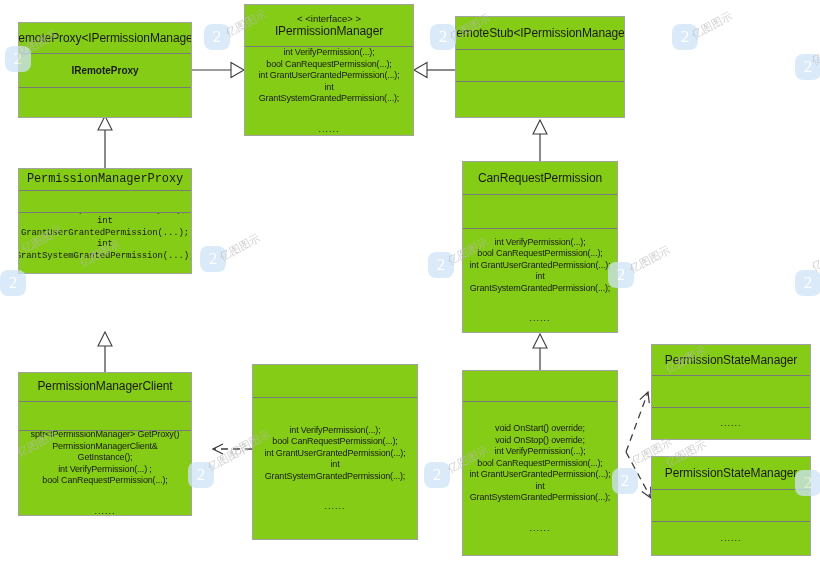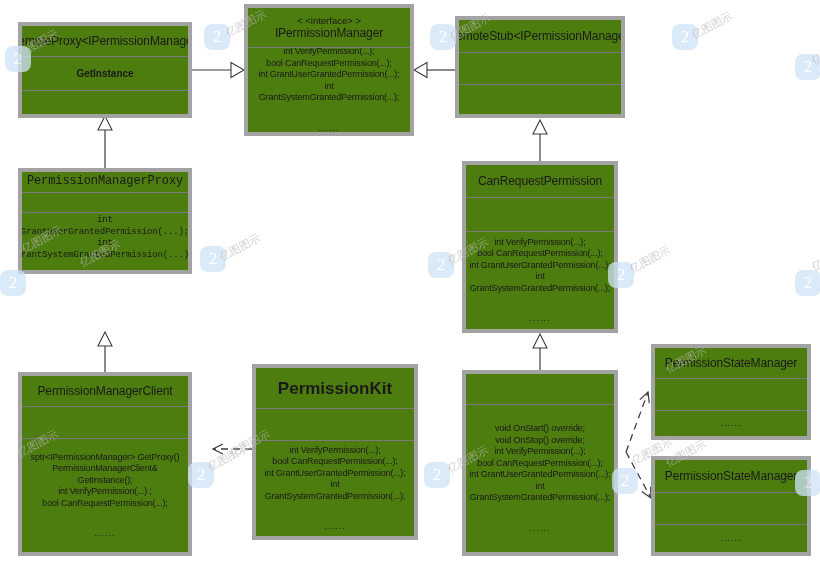--- a/index.html
+++ b/index.html
@@ -12,22 +12,22 @@
     width: 820px;
     height: 564px;
     background: #ffffff;
     font-family: "Liberation Sans", "DejaVu Sans", sans-serif;
     overflow: hidden;
   }
   
   .uml-class {
     position: absolute;
     box-sizing: border-box;
-    border: 4px solid #a3a3a3;
-    background: #4d7c0f;
+    border: 1px solid #a3a3a3;
+    background: #84cc16;
     display: flex;
     flex-direction: column;
     z-index: 3;
   }
   .uml-compartment {
     box-sizing: border-box;
     display: flex;
     flex-direction: column;
     align-items: center;
     justify-content: center;
@@ -187,21 +187,21 @@
     <g>
       <line x1="626" y1="452" x2="651" y2="498" stroke="#3d3d3d" stroke-width="1.3" stroke-dasharray="7,5" marker-end="url(#open-arrow)"></line>
     </g>
   </svg>
 
   <div class="uml-class" style="left:18px; top:22px; width:174px; height:96px;">
     <div class="uml-compartment" style="height:30px;">
       <div class="cmp-name">IRemoteProxy&lt;IPermissionManager&gt;</div>
     </div>
     <div class="uml-compartment" style="height:34px;">
-      <div class="cmp-attr">GetInstance</div>
+      <div class="cmp-attr">IRemoteProxy</div>
     </div>
     <div class="uml-compartment flex-grow">
       <div class="cmp-ops"></div>
     </div>
   </div>
 
   <div class="uml-class" style="left:244px; top:4px; width:170px; height:132px;">
     <div class="uml-compartment" style="height:42px;">
       <div class="cmp-stereo">&lt; &lt;interface&gt; &gt;</div>
       <div class="cmp-name">IPermissionManager</div>
@@ -254,41 +254,38 @@
     <div class="uml-compartment flex-grow">
       <div class="cmp-ops">int VerifyPermission(...);
 bool CanRequestPermission(...);
 int GrantUserGrantedPermission(...);
 int
 GrantSystemGrantedPermission(...);</div>
       <div class="cmp-dots">......</div>
     </div>
   </div>
 
-  <div class="uml-class" style="left:18px; top:372px; width:174px; height:184px;">
+  <div class="uml-class" style="left:18px; top:372px; width:174px; height:144px;">
     <div class="uml-compartment" style="height:30px;">
       <div class="cmp-name">PermissionManagerClient</div>
     </div>
     <div class="uml-compartment" style="height:32px;">
       <div class="cmp-attr"></div>
     </div>
     <div class="uml-compartment flex-grow">
       <div class="cmp-ops">sptr&lt;IPermissionManager&gt; GetProxy()
 PermissionManagerClient&amp;
 GetInstance();
 int VerifyPermission(...) ;
 bool CanRequestPermission(...);</div>
       <div class="cmp-dots">......</div>
     </div>
   </div>
 
   <div class="uml-class" style="left:252px; top:364px; width:166px; height:176px;">
-    <div class="uml-compartment" style="height:40px;">
-      <div class="cmp-name big">PermissionKit</div>
-    </div>
     <div class="uml-compartment" style="height:32px;">
       <div class="cmp-attr"></div>
     </div>
     <div class="uml-compartment flex-grow">
       <div class="cmp-ops">int VerifyPermission(...);
 bool CanRequestPermission(...);
 int GrantUserGrantedPermission(...);
 int
 GrantSystemGrantedPermission(...);</div>
       <div class="cmp-dots">......</div>

